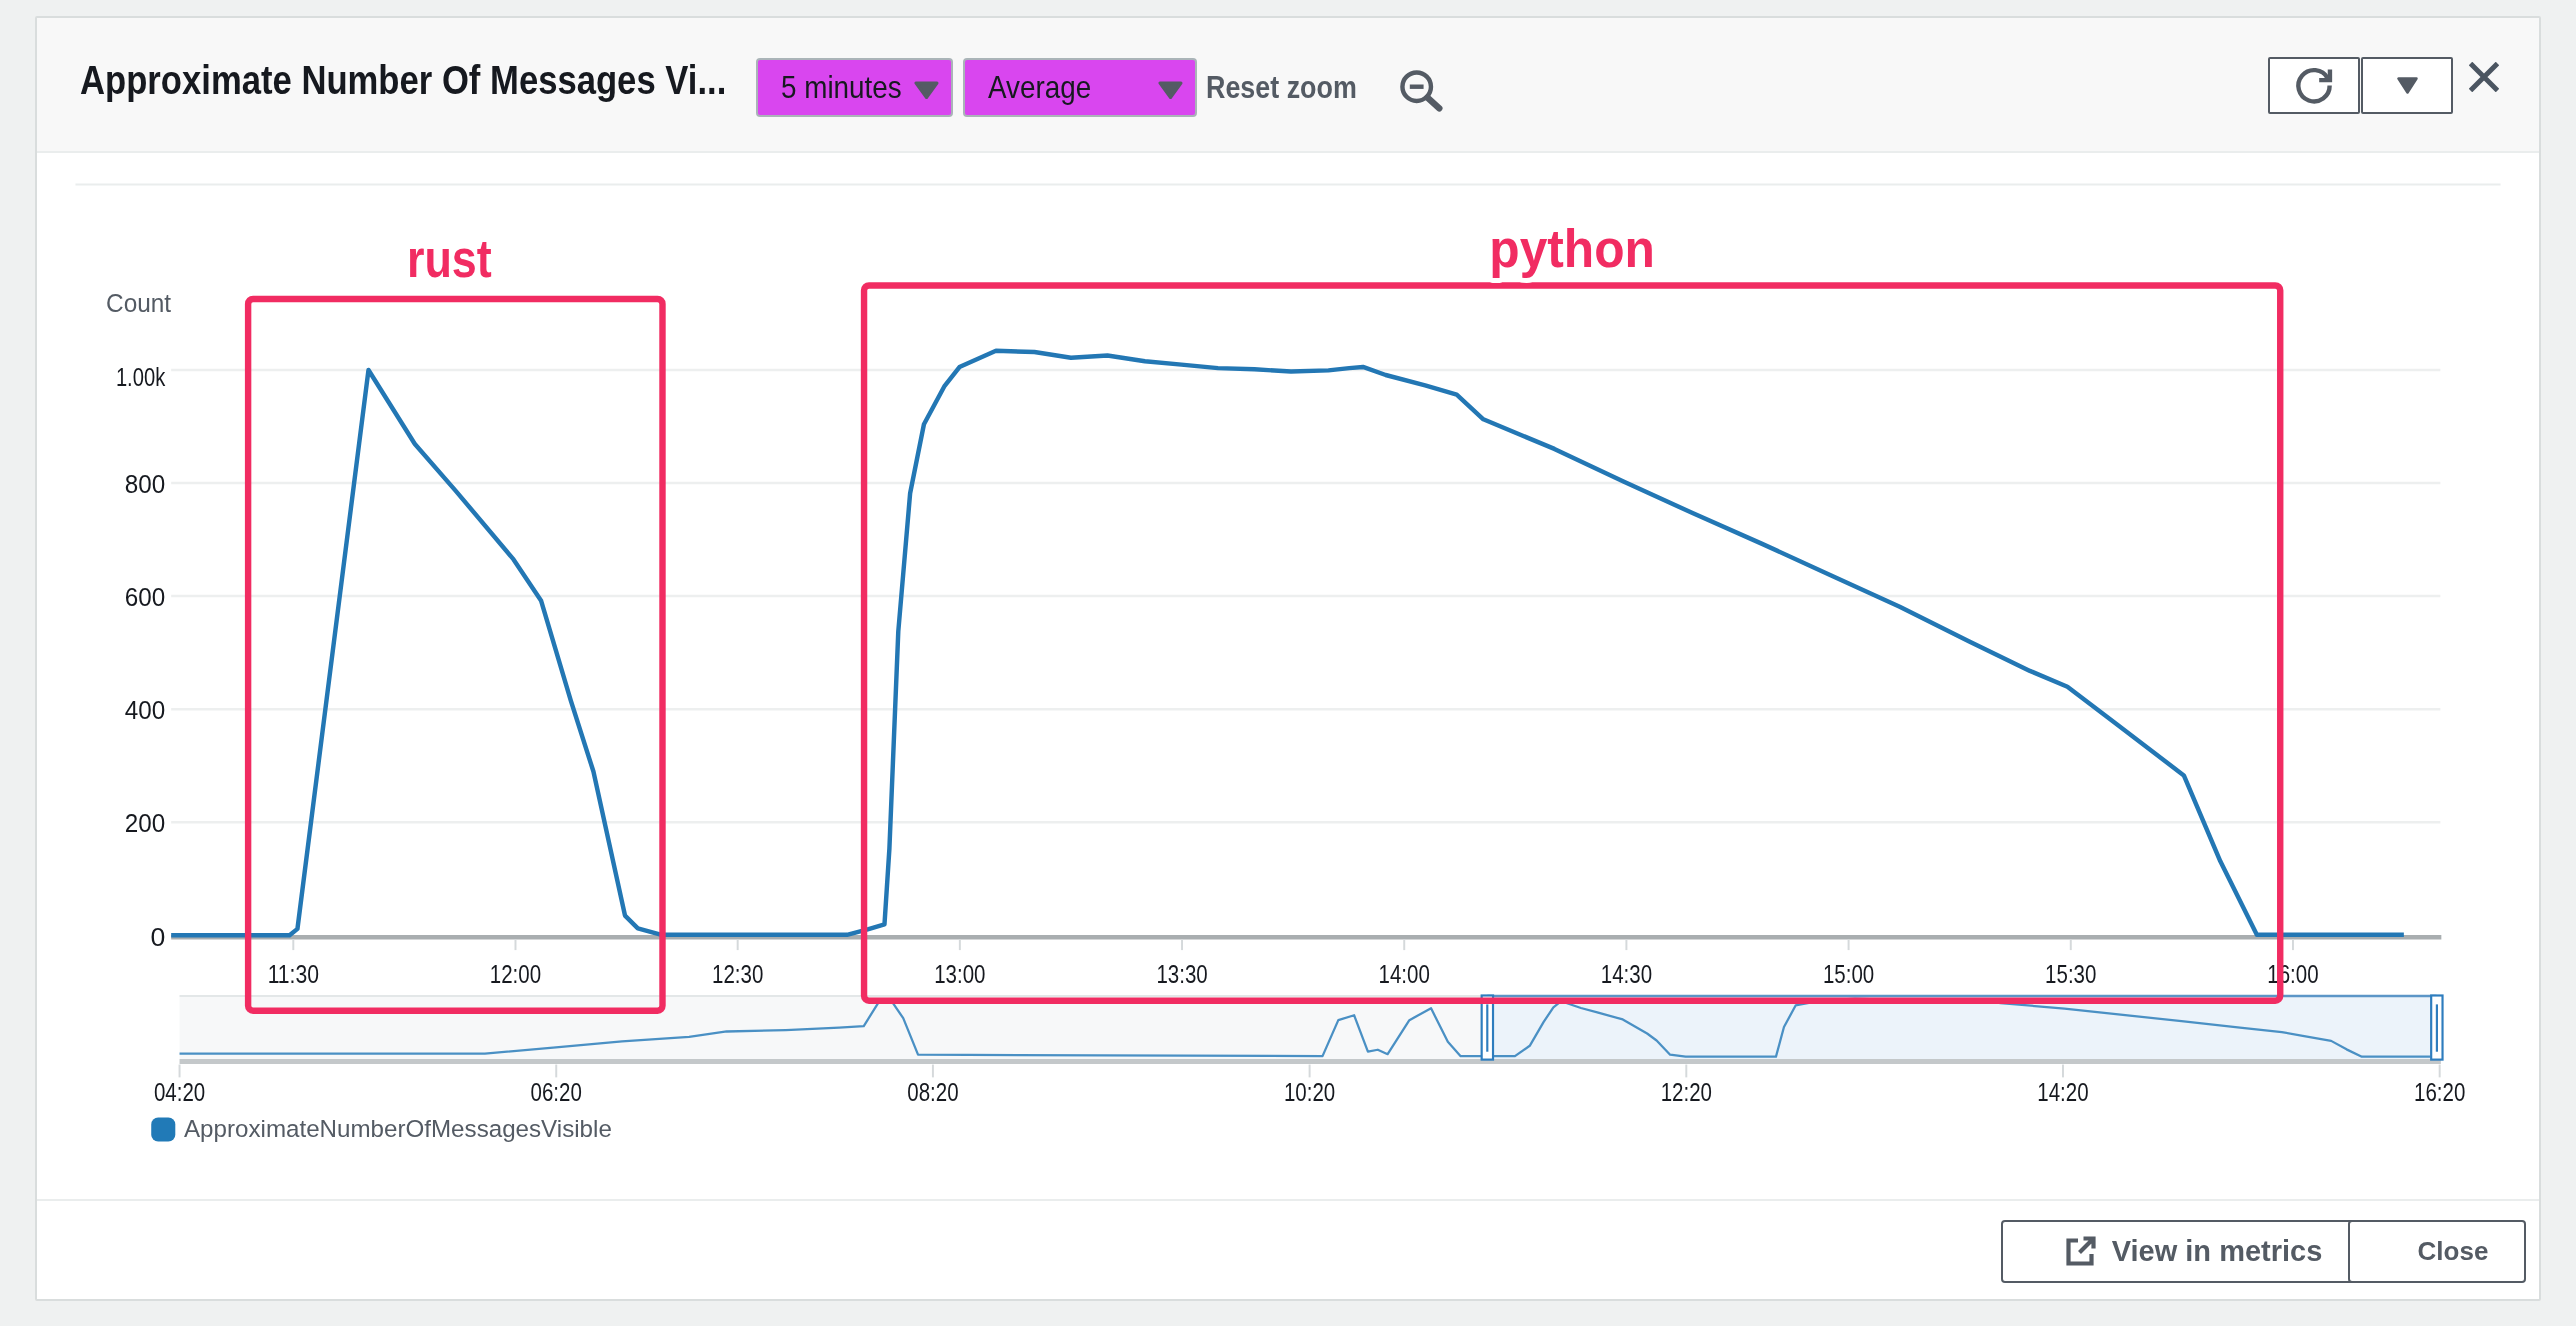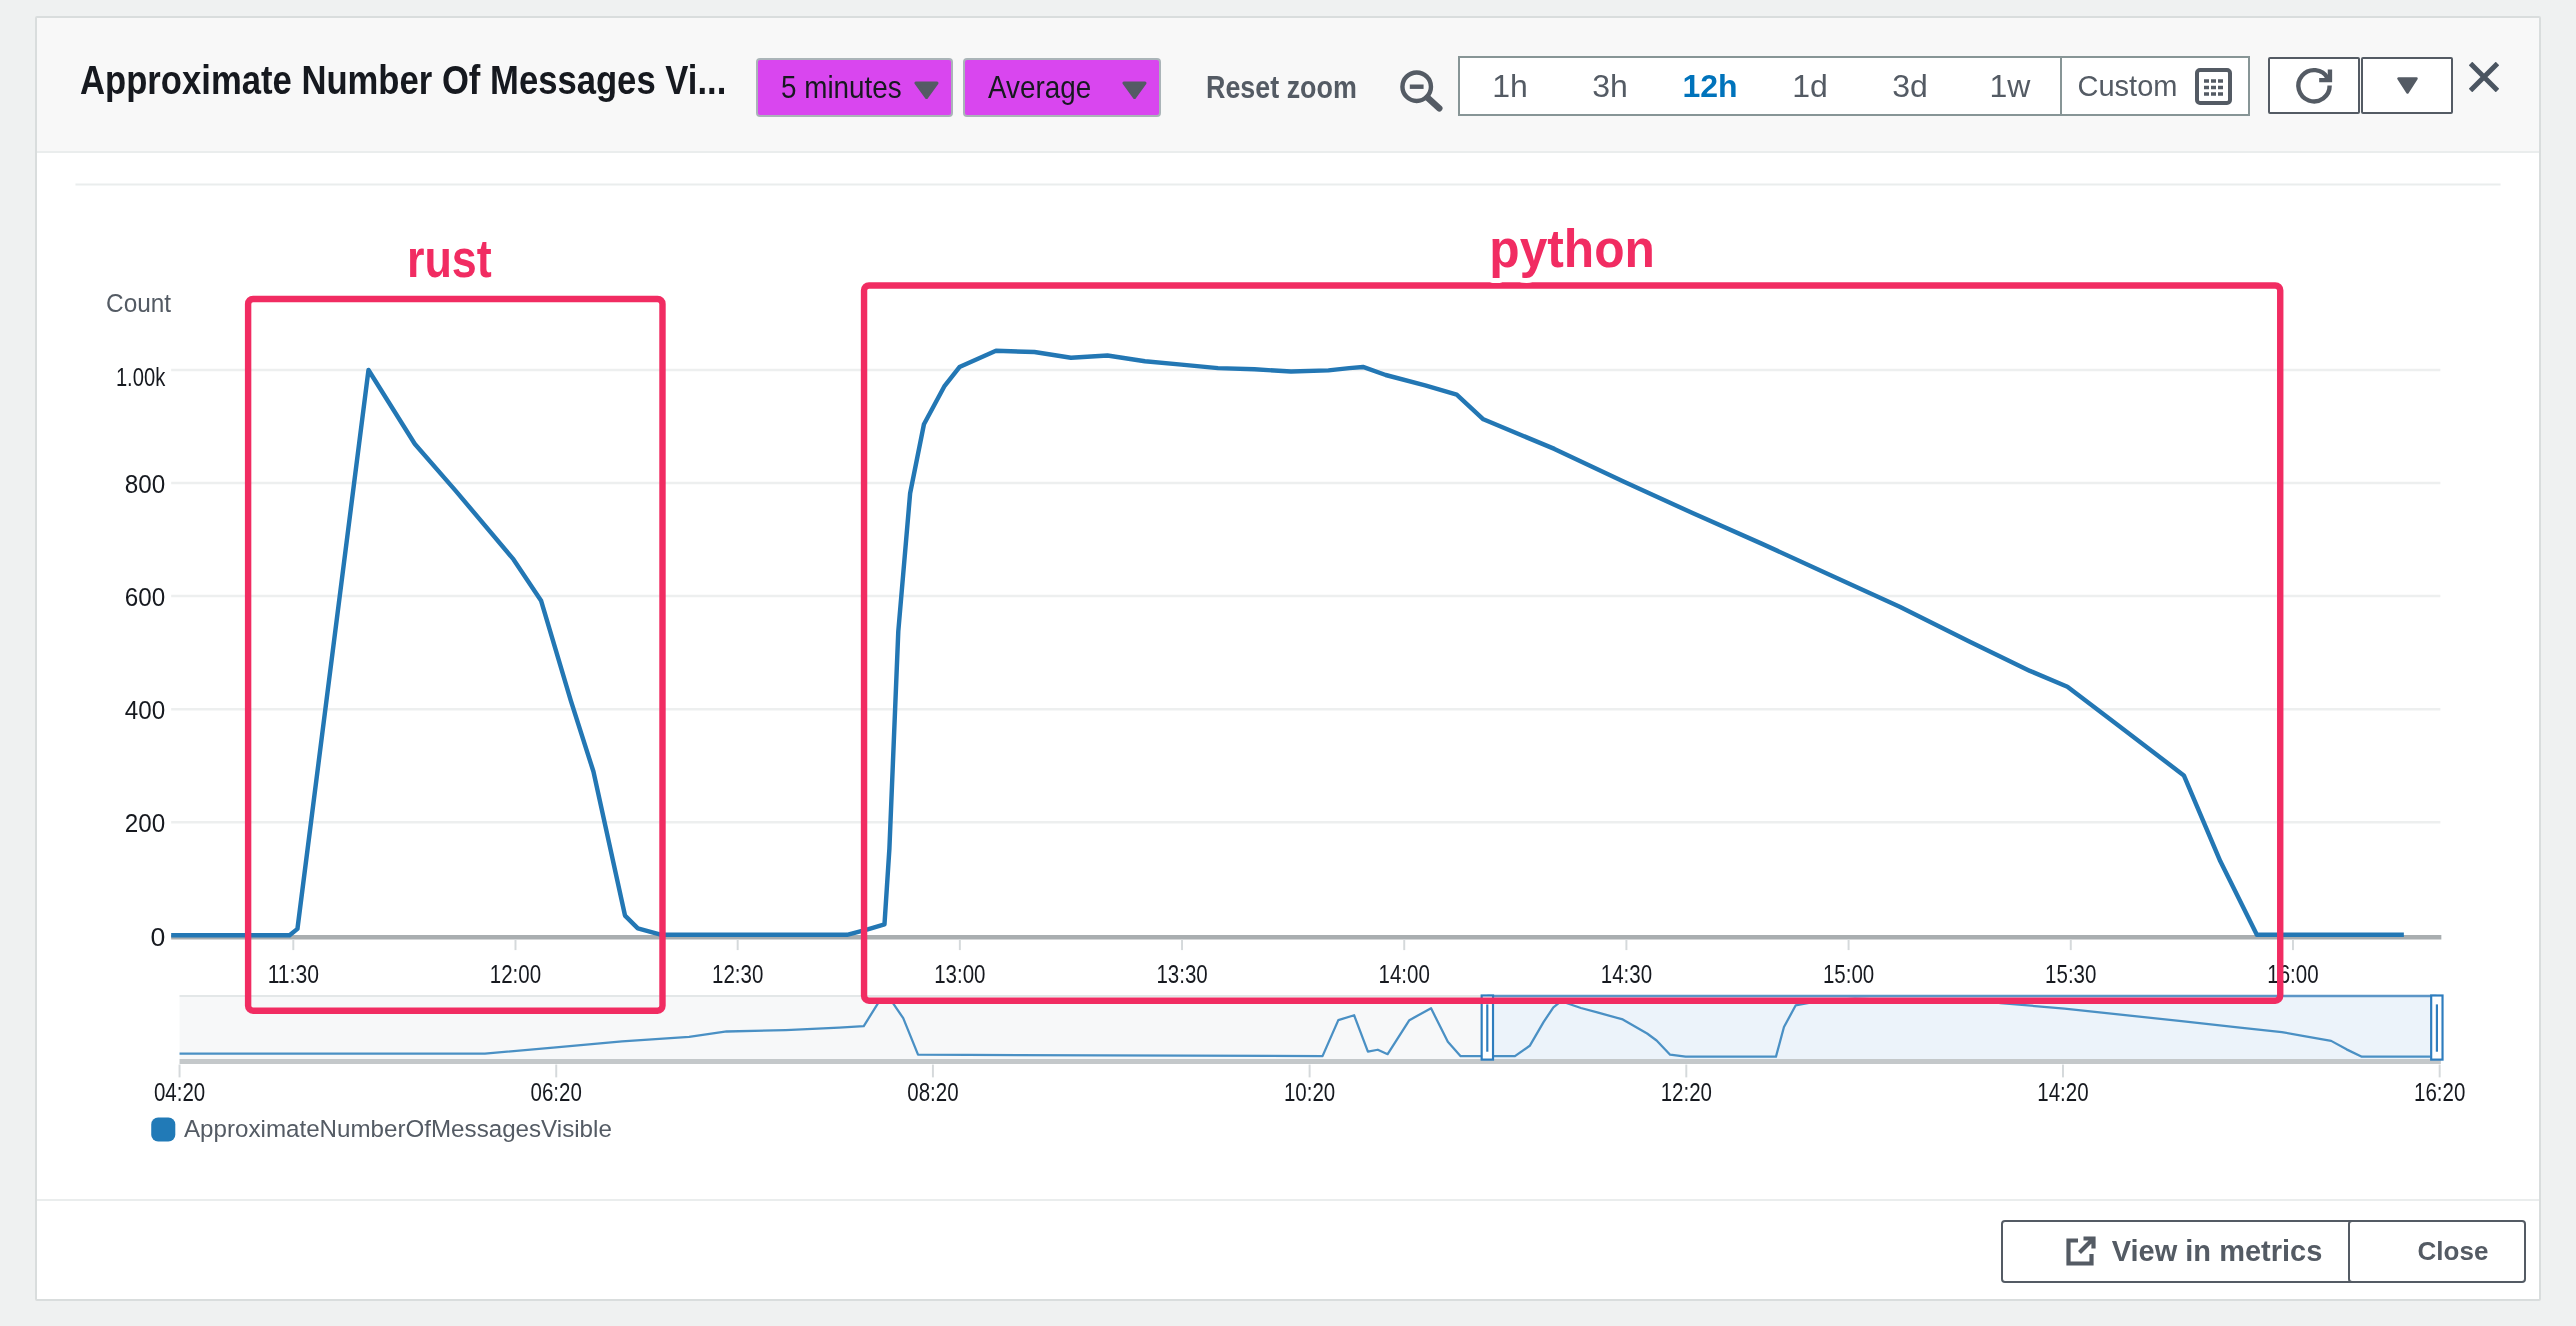--- a/index.html
+++ b/index.html
@@ -71,47 +71,32 @@
 <body>
 <div class="card">
   <div class="hdr">
     <div class="title">Approximate Number Of Messages Vi...</div>
     <div class="sel" style="left:719px;width:197px;">
       <span class="txt">5 minutes</span>
       <svg width="25" height="18" viewBox="0 0 25 18">
           <path d="M2 2 L23 2 L12.5 16.5 Z" fill="#545b64" stroke="#545b64" stroke-width="3" stroke-linejoin="round"></path>
         </svg>
     </div>
-    <div class="sel" style="left:926px;width:198px;">
+    <div class="sel" style="left:926px;width:234px;">
       <span class="txt">Average</span>
       <svg width="25" height="18" viewBox="0 0 25 18">
           <path d="M2 2 L23 2 L12.5 16.5 Z" fill="#545b64" stroke="#545b64" stroke-width="3" stroke-linejoin="round"></path>
         </svg>
     </div>
     <div class="rz">Reset zoom</div>
     <svg class="mag" style="position:absolute;left:1360px;top:51px;" width="63" height="61" viewBox="0 0 64 62">
       <circle cx="20" cy="18" r="14.5" fill="none" stroke="#545b64" stroke-width="4.5"></circle>
       <line x1="13" y1="18" x2="27" y2="18" stroke="#545b64" stroke-width="4.5"></line>
       <line x1="31" y1="29" x2="43" y2="40" stroke="#545b64" stroke-width="6.5" stroke-linecap="round"></line>
     </svg>
-    <div class="seg">
-      <div class="it">1h</div>
-        <div class="it">3h</div>
-        <div class="it sel12">12h</div>
-      <div class="it">1d</div>
-        <div class="it">3d</div>
-        <div class="it">1w</div>
-      <div class="custom">
-          <span style="font-size:29px;color:#545b64;">Custom</span>
-        <svg width="37" height="37" viewBox="0 0 37 37">
-            <rect x="2" y="2" width="33" height="33" rx="3" fill="none" stroke="#545b64" stroke-width="4"></rect>
-            <path d="M9 13 h5 M16 13 h5 M23 13 h5 M9 19.5 h5 M16 19.5 h5 M23 19.5 h5 M9 26 h5 M16 26 h5 M23 26 h5" stroke="#545b64" stroke-width="3.4"></path>
-          </svg>
-      </div>
-    </div>
     <div class="btn" style="left:2231px;width:92px;">
       <svg width="43" height="43" viewBox="0 0 44 44">
         <path d="M 35.5 14.5 A 16 16 0 1 0 37.5 22" fill="none" stroke="#545b64" stroke-width="4.5"></path>
         <path d="M 37.8 5.5 L 37.8 16.5 L 26.8 16.5" fill="none" stroke="#545b64" stroke-width="4.5"></path>
       </svg>
     </div>
     <div class="btn" style="left:2324px;width:92px;">
       <svg width="21" height="17" viewBox="0 0 21 17">
           <path d="M1.5 1.5 L19.5 1.5 L10.5 15.5 Z" fill="#545b64" stroke="#545b64" stroke-width="2.5" stroke-linejoin="round"></path>
         </svg>

